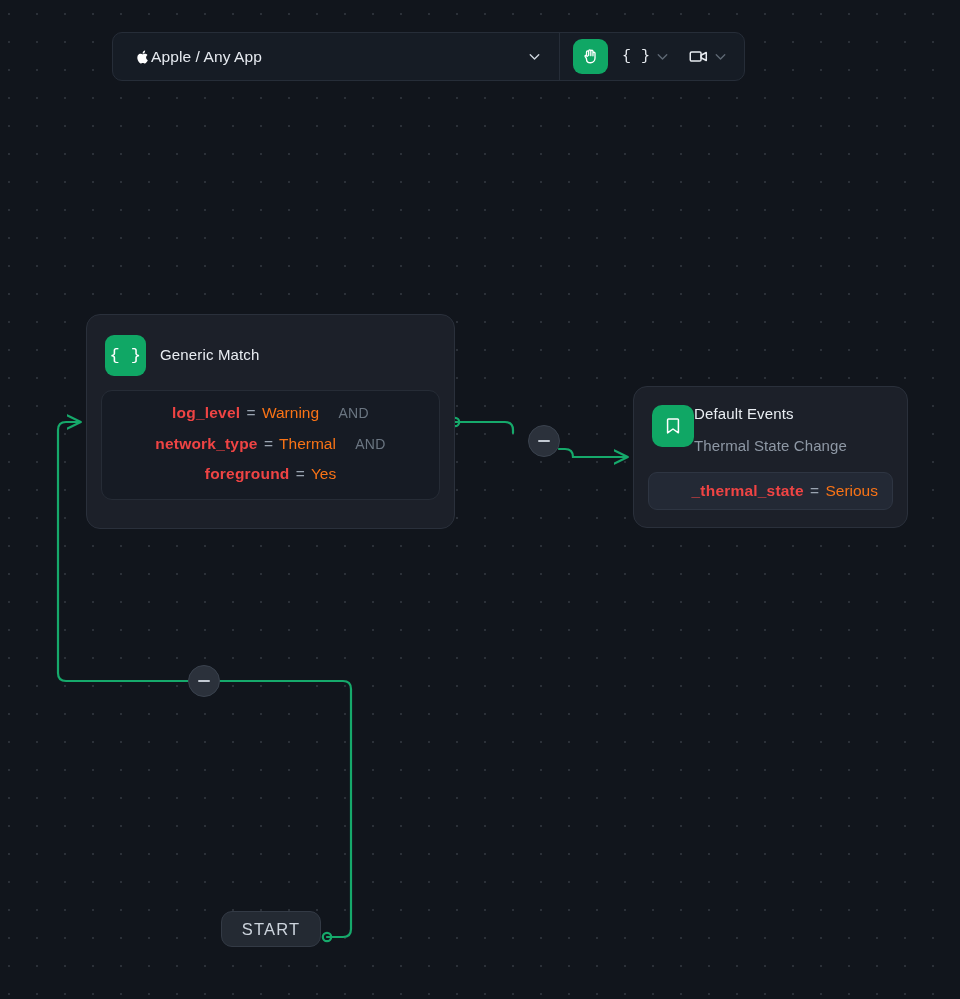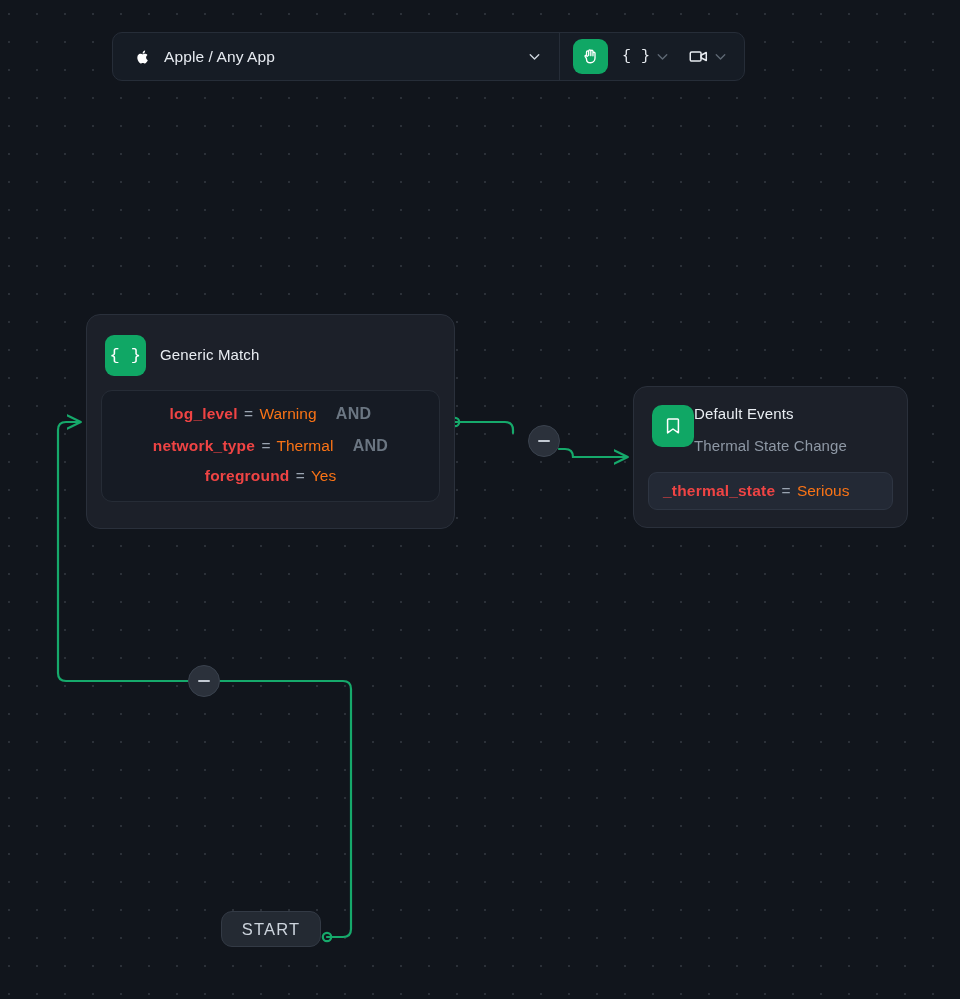--- a/index.html
+++ b/index.html
@@ -38,21 +38,20 @@
     background: #161c25;
     border: 1px solid #262d38;
     border-radius: 10px;
     overflow: hidden;
     z-index: 40;
   }
 
   .tb-app {
     display: flex;
     align-items: center;
-    gap: 13px;
     padding: 0 16px 0 21px;
     width: 446px;
     cursor: pointer;
   }
   .tb-app-label {
     color: #e6eaf0;
     font-size: 15.5px;
     flex: 1;
     letter-spacing: .1px;
   }
@@ -176,30 +175,30 @@
   }
   .cond-row {
     text-align: center;
     font-size: 15.5px;
     line-height: 1.2;
     white-space: nowrap;
   }
   .c-key { color: #ef4444; font-weight: bold; letter-spacing: .2px; }
   .c-op  { color: #9aa4b1; padding: 0 2px; }
   .c-val { color: #f97316; }
-  .c-and { color: #6b7682; font-weight: bold; font-size: 16px; margin-left: 15px; letter-spacing: .3px; }
+  .c-and { color: #6b7682; font-weight: normal; font-size: 14px; margin-left: 15px; letter-spacing: .3px; }
 
   
   .event-pill {
     margin-top: 16px;
     background: #232935;
     border: 1px solid #2e3542;
     border-radius: 9px;
     padding: 9px 14px;
-    text-align: left;
+    text-align: right;
     font-size: 15.5px;
     white-space: nowrap;
   }
 
   
   #node-start {
     position: absolute;
     left: 221px; top: 911px;
     width: 100px; height: 36px;
     background: #242a33;

